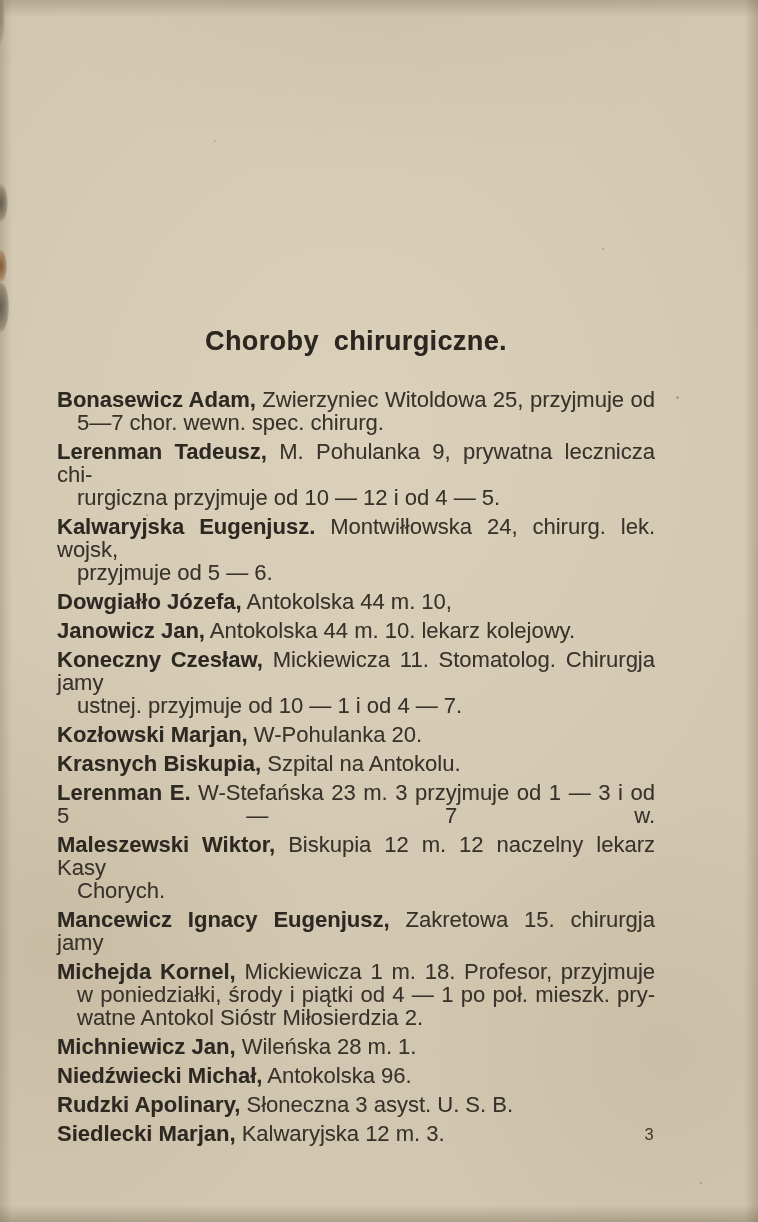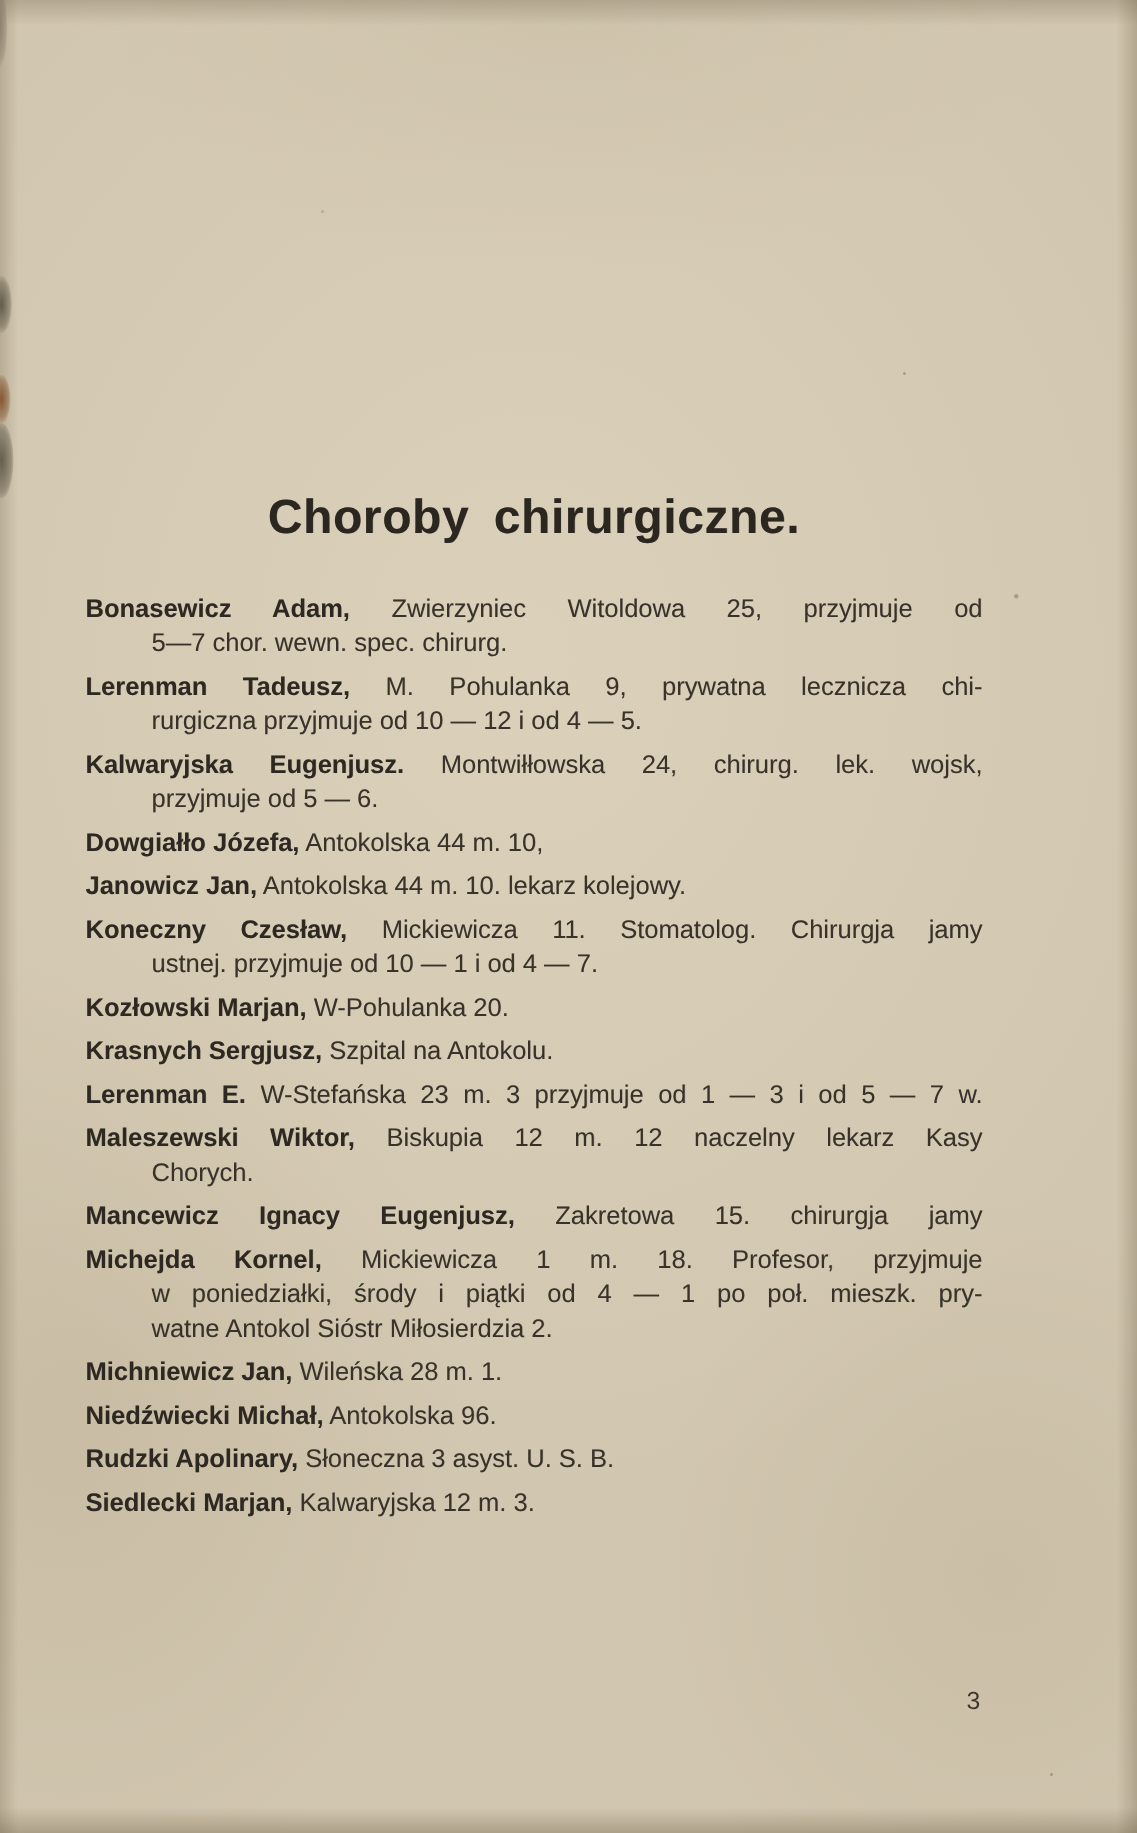--- a/index.html
+++ b/index.html
@@ -24,38 +24,38 @@
 
   .content {
     position: absolute;
     left: 57px;
     top: 326px;
     width: 598px;
   }
 
   .title {
     margin: 0 0 31px 0;
-    font-size: 32px;
+    font-size: 27px;
     font-weight: 700;
     text-align: center;
     letter-spacing: 0.4px;
     word-spacing: 7px;
     color: #2b2620;
     text-shadow: 0.3px 0.4px 0 rgba(43,38,32,.35);
   }
 
   .entry {
     margin: 0 0 6px 0;
-    font-size: 17px;
+    font-size: 22px;
     line-height: 23px;
     text-shadow: 0.25px 0.3px 0 rgba(50,44,36,.22);
   }
   .line { min-height: 23px; }
   .line.just { text-align: justify; text-align-last: justify; }
-  .line.cont { margin-left: 44px; }
+  .line.cont { margin-left: 20px; }
   .name { font-weight: 700; color: #2d2821; }
 
   .page-number {
     position: absolute;
     left: 638px;
     top: 1125px;
     width: 22px;
     text-align: center;
     font-size: 16.5px;
     color: #3d372e;
@@ -123,21 +123,21 @@
           <div class="line first"><span class="name">Janowicz Jan,</span> <span class="rest">Antokolska 44 m. 10. lekarz kolejowy.</span></div>
         </div>
         <div class="entry">
           <div class="line first just"><span class="name">Koneczny Czesław,</span> <span class="rest">Mickiewicza 11. Stomatolog. Chirurgja jamy</span></div>
           <div class="line cont">ustnej. przyjmuje od 10 — 1 i od 4 — 7.</div>
         </div>
         <div class="entry">
           <div class="line first"><span class="name">Kozłowski Marjan,</span> <span class="rest">W-Pohulanka 20.</span></div>
         </div>
         <div class="entry">
-          <div class="line first"><span class="name">Krasnych Sergjusz,</span> <span class="rest">Szpital na Antokolu.</span></div>
+          <div class="line first"><span class="name">Krasnych Biskupia,</span> <span class="rest">Szpital na Antokolu.</span></div>
         </div>
         <div class="entry">
           <div class="line first just"><span class="name">Lerenman E.</span> <span class="rest">W-Stefańska 23 m. 3 przyjmuje od 1 — 3 i od 5 — 7 w.</span></div>
         </div>
         <div class="entry">
           <div class="line first just"><span class="name">Maleszewski Wiktor,</span> <span class="rest">Biskupia 12 m. 12 naczelny lekarz Kasy</span></div>
           <div class="line cont">Chorych.</div>
         </div>
         <div class="entry">
           <div class="line first just"><span class="name">Mancewicz Ignacy Eugenjusz,</span> <span class="rest">Zakretowa 15. chirurgja jamy</span></div>

